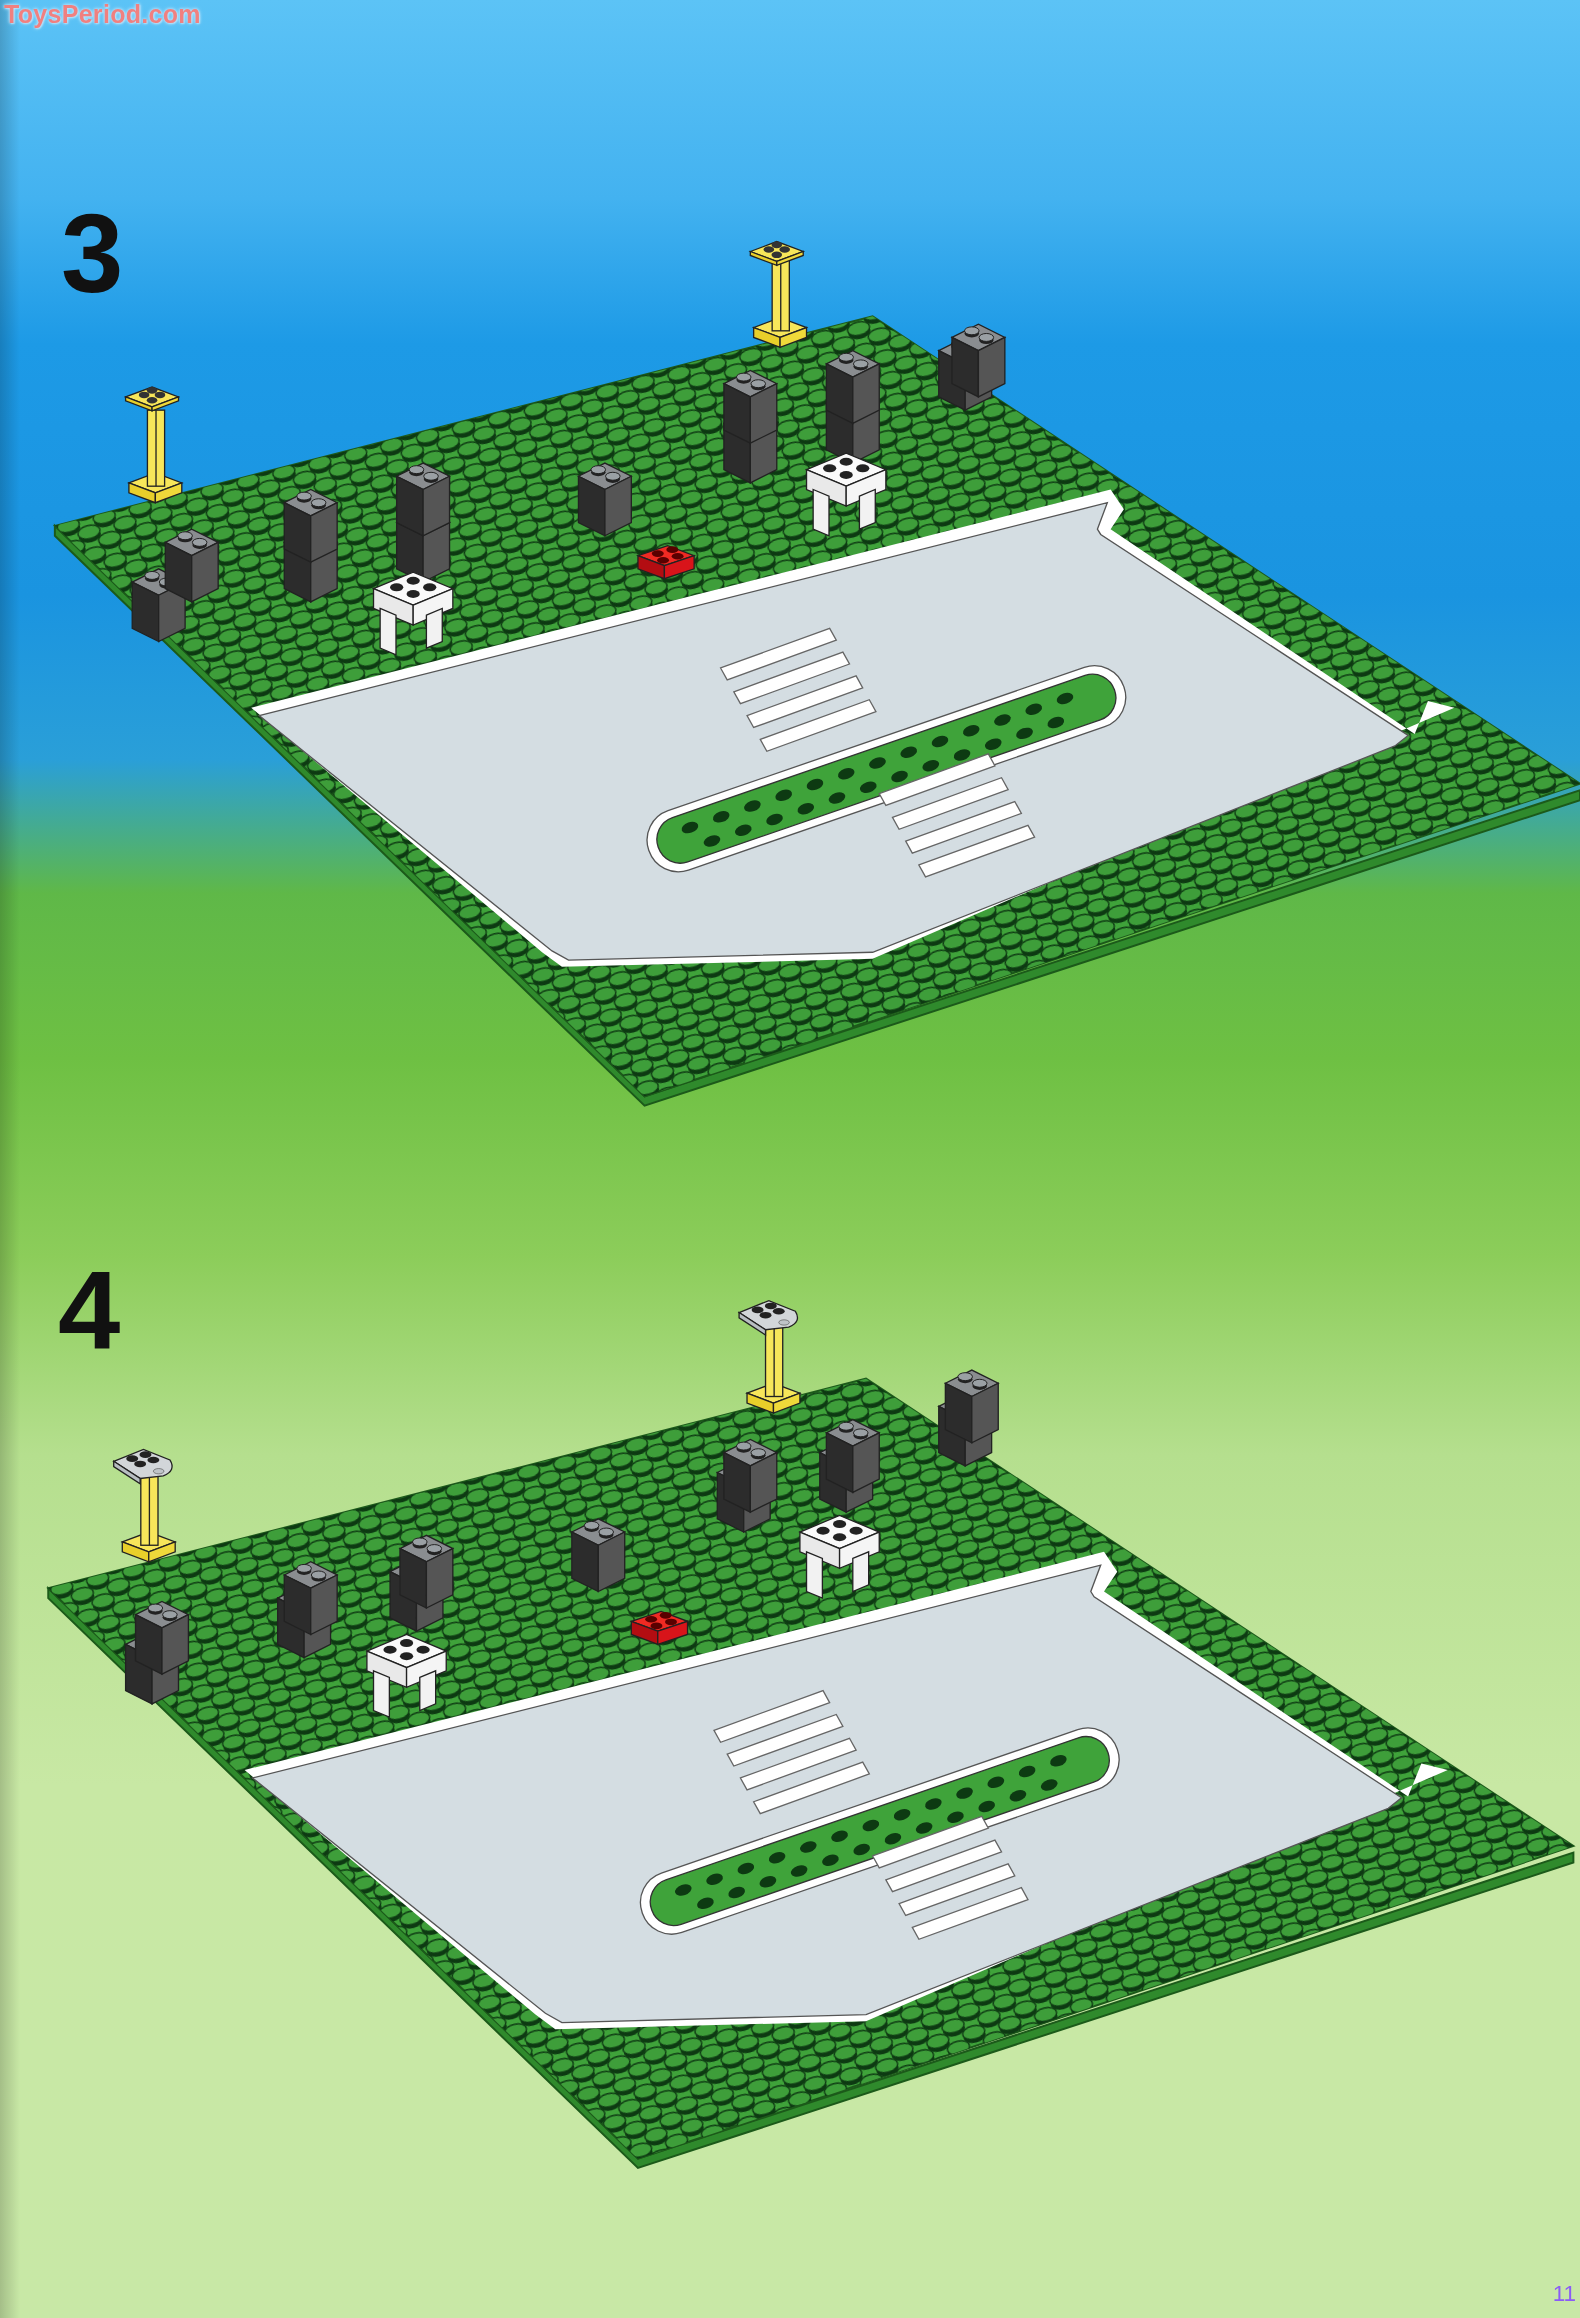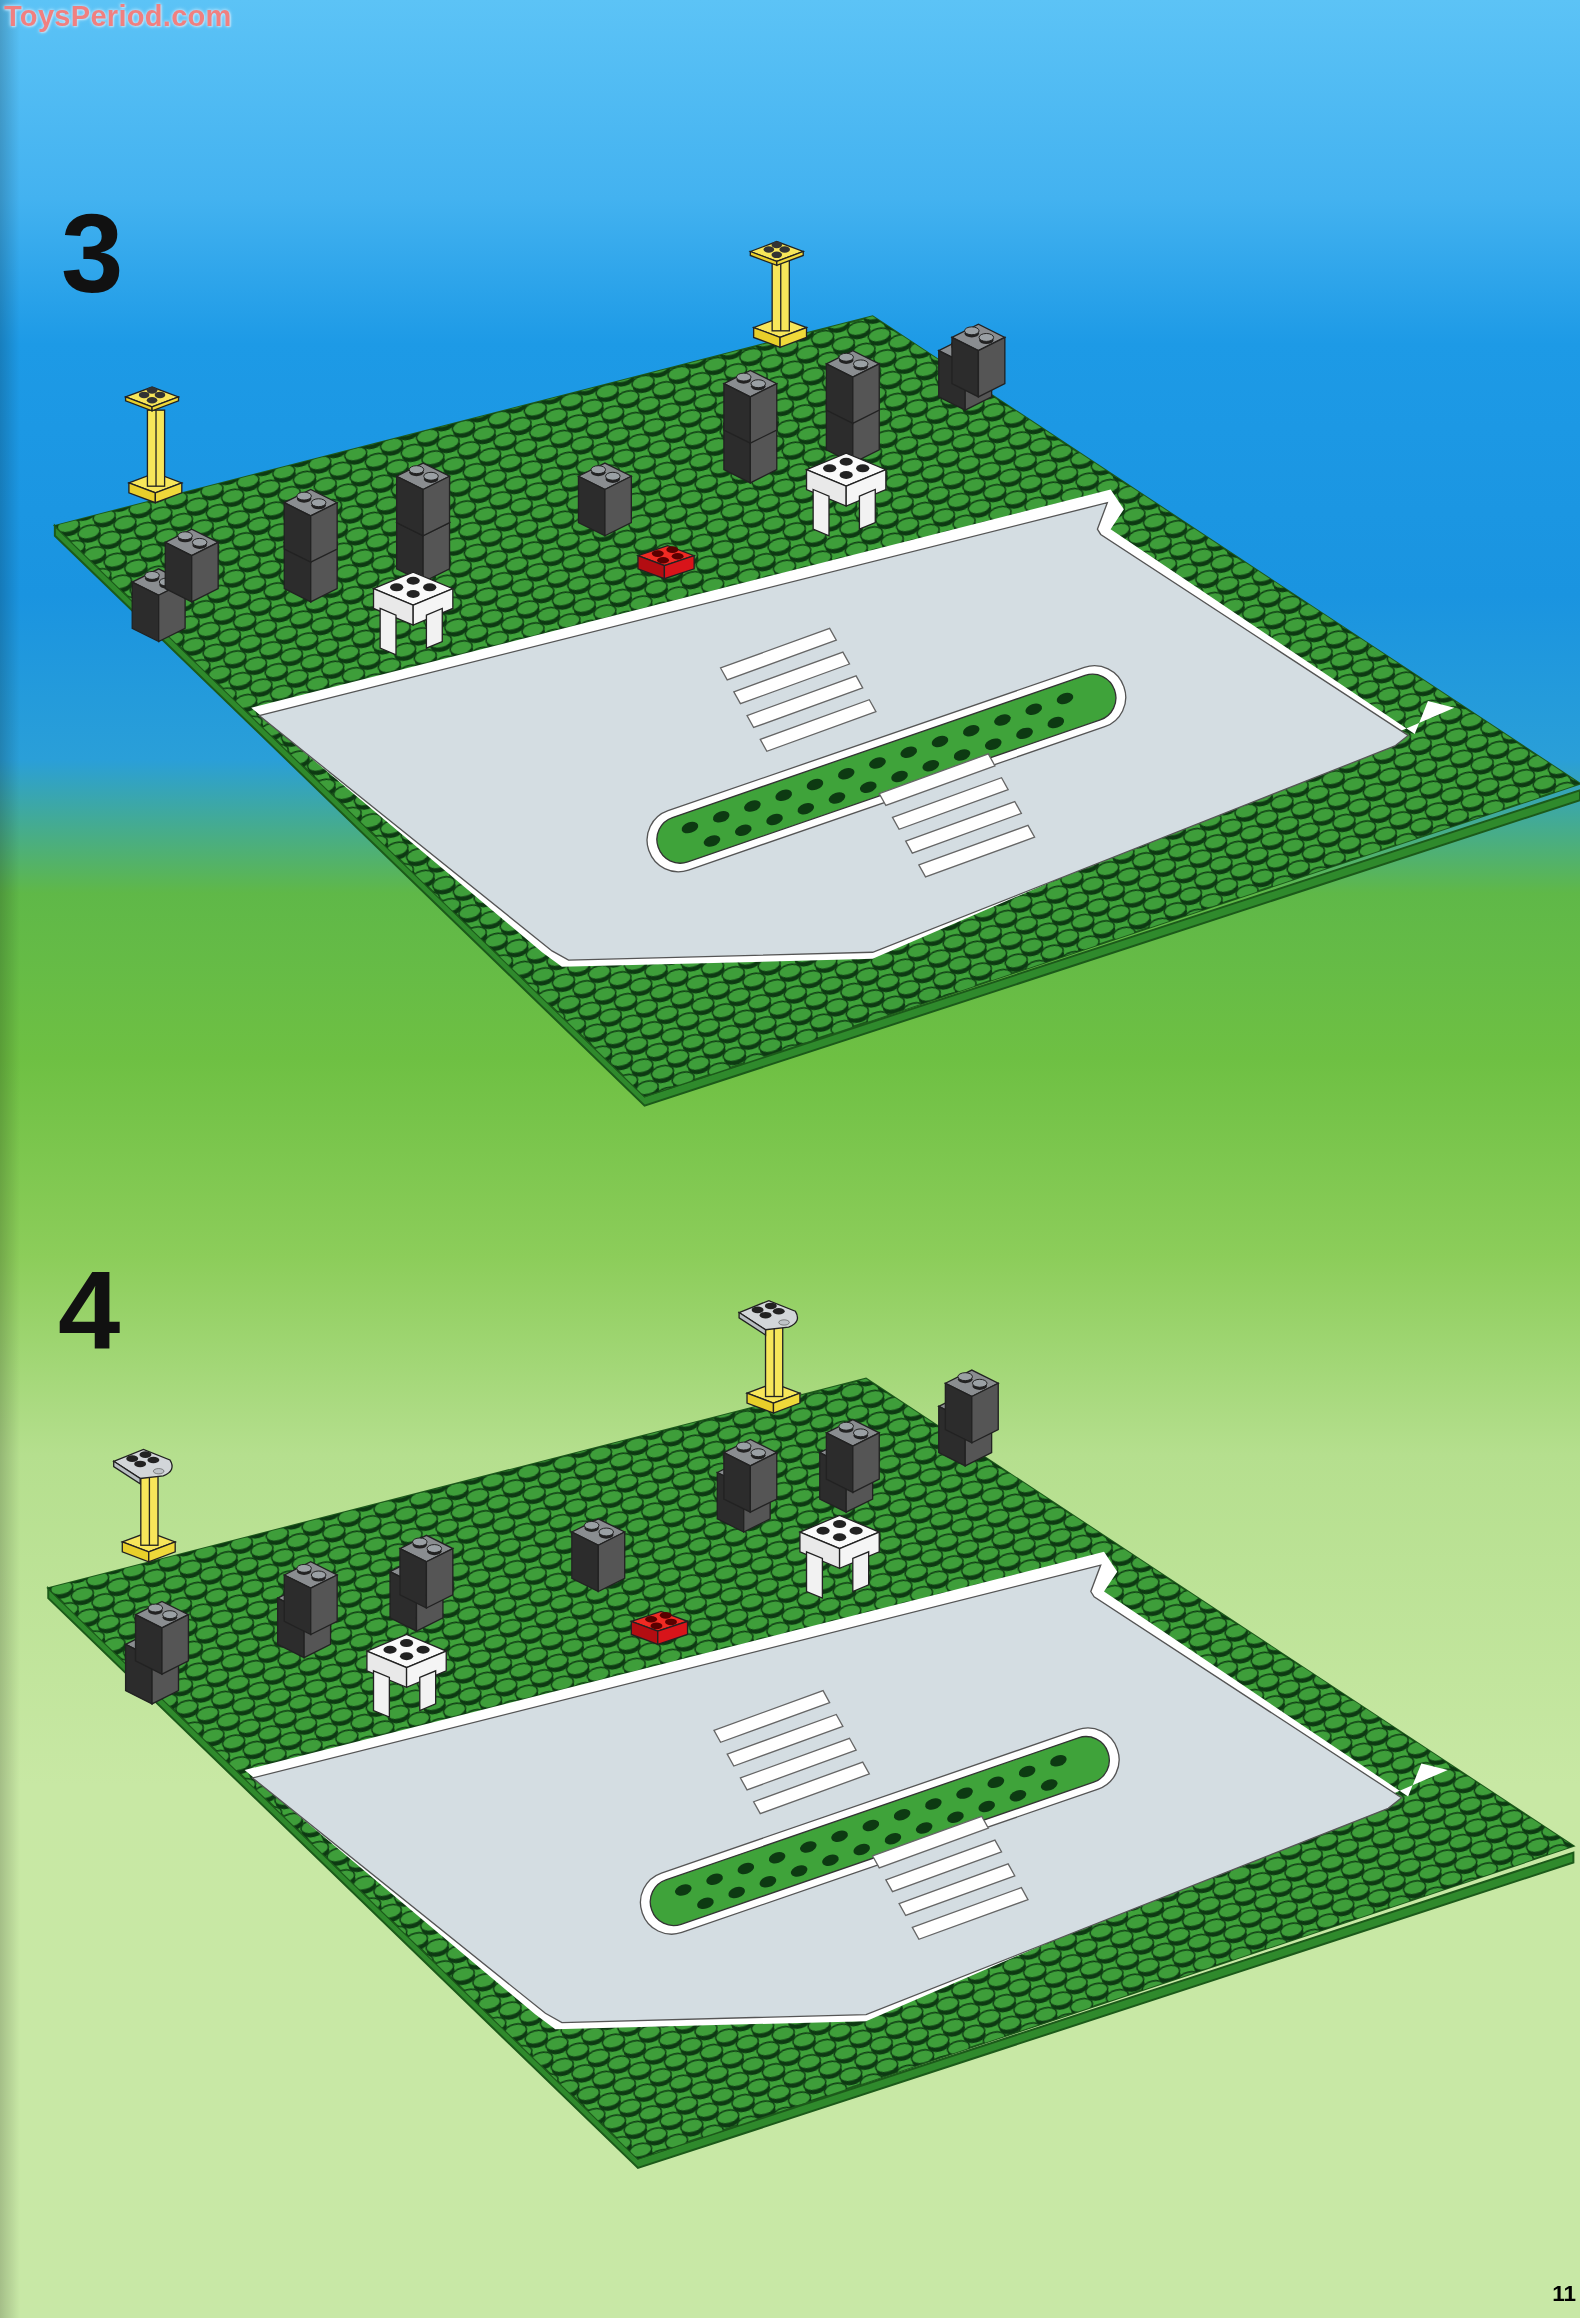--- a/index.html
+++ b/index.html
@@ -5,27 +5,27 @@
   html, body { margin:0; padding:0; }
   body { width:1580px; height:2319px; position:relative; overflow:hidden;
          font-family:"Liberation Sans", sans-serif; }
   #bg { position:absolute; left:0; top:0; width:1580px; height:2319px;
         background: linear-gradient(180deg,
           #5cc3f6 0px, #43b2f0 198px, #1d9ae6 344px, #1a94e0 595px,
           #2a9fd8 760px, #5fb848 893px, #6ec043 1058px, #8ccd5a 1256px,
           #b5df8e 1455px, #c8e8a4 1785px, #c8e8a6 2319px); }
   #spine { position:absolute; left:0; top:0; width:25px; height:2319px;
            background: linear-gradient(90deg, rgba(0,0,0,0.18), rgba(0,0,0,0) 80%); }
-  .watermark { position:absolute; left:4px; top:0px; font-size:29px; font-weight:bold;
+  .watermark { position:absolute; left:4px; top:0px; font-size:25px; font-weight:bold;
                color:#f08080; letter-spacing:0.3px;
                text-shadow: 0 0 2.6px #bfe6ff, 0 0 4px #bfe6ff, 1.3px 1.3px 1.3px #9fd5f5; text-align: center; }
   .step-num { position:absolute; font-weight:bold; font-size:112px; color:#111; line-height:1; }
   #step3-num { left:61px; top:198px; }
   #step4-num { left:58px; top:1255px; }
-  #page-num { position:absolute; right:4px; top:2281px; font-size:22.5px; font-weight:bold; color:#000000; }
+  #page-num { position:absolute; right:4px; top:2281px; font-size:22.5px; font-weight:normal; color:#8b5cf6; }
   svg.scene { position:absolute; left:0; top:0; }
 </style>
 </head>
 <body>
 
 <div id="bg"></div>
 <div id="spine"></div>
 
 <div class="watermark">ToysPeriod.com</div>
 

